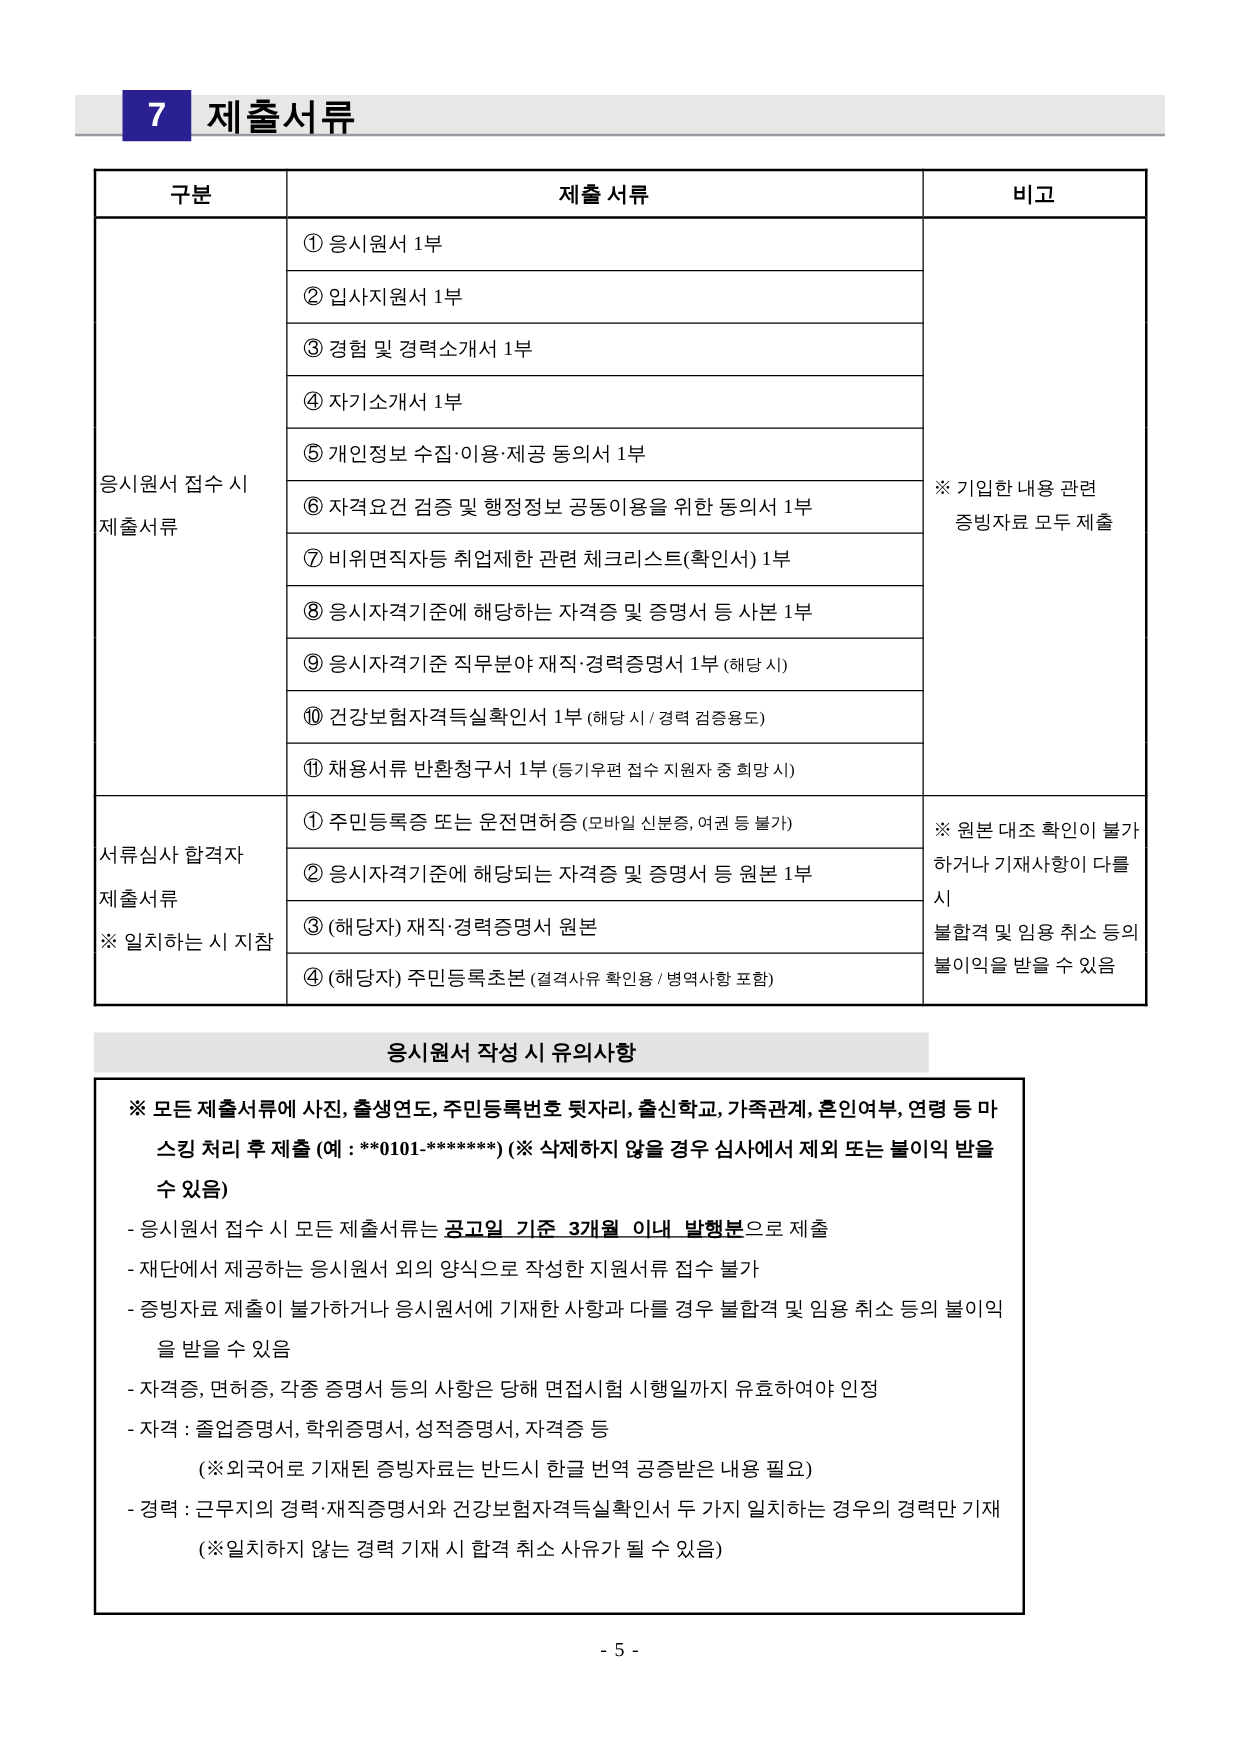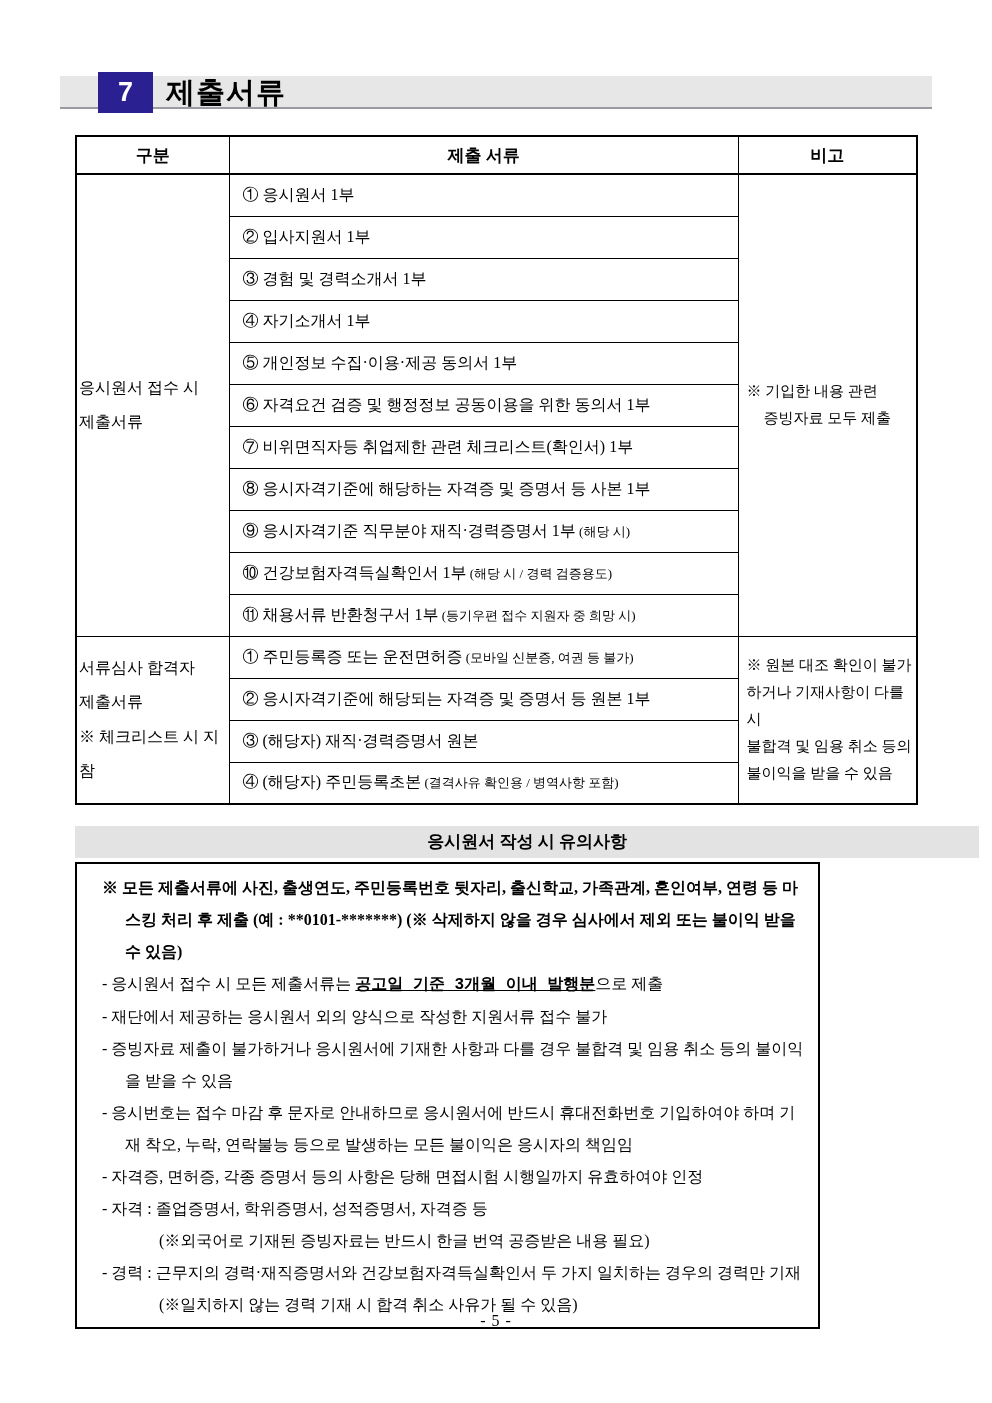--- a/index.html
+++ b/index.html
@@ -38,21 +38,21 @@
   .item-num  { font-size:16px; }
   .item-note { font-size:13px; }
   .cat-cell  { vertical-align:middle; font-size:16px; padding:4px 2px; }
   .cat-line  { line-height:2.15; }
   .remark-cell { vertical-align:middle; font-size:15px; padding:6px 4px 6px 8px; }
   .remark-line { line-height:1.8; }
   .remark-line.indent { padding-left:17px; }
 
   
   .notice-title {
-    position:absolute; left:75px; top:826px; width:904px; height:32px;
+    position:absolute; left:75px; top:826px; width:668px; height:32px;
     background:#e3e3e3; text-align:center; font-size:17px; font-weight:bold; line-height:32px;
   }
   .notice-box {
     position:absolute; left:75px; top:862px; width:745px; min-height:430px;
     border:2px solid #000; padding:8px 12px 6px 12px; font-size:16px;
   }
   .n-item { line-height:32px; padding-left:36px; text-indent:-23px; }
   .n-item.bold { font-weight:bold; }
   .bu { font-weight:bold; text-decoration:underline;font-family:Liberation Mono, monospace; }
   .n-sub { line-height:32px; padding-left:70px; }
@@ -123,21 +123,21 @@
         <tr>
           <td class="item-cell"><span class="item-num">⑩</span><span class="item-text"> 건강보험자격득실확인서 1부</span><span class="item-note"> (해당 시 / 경력 검증용도)</span></td>
         </tr>
         <tr>
           <td class="item-cell"><span class="item-num">⑪</span><span class="item-text"> 채용서류 반환청구서 1부</span><span class="item-note"> (등기우편 접수 지원자 중 희망 시)</span></td>
         </tr>
         <tr>
           <td class="cat-cell" rowspan="4">
             <div class="cat-line">서류심사 합격자</div>
             <div class="cat-line">제출서류</div>
-            <div class="cat-line">※ 체크리스트 시 지참</div>
+            <div class="cat-line">※ 일치하는 시 지참</div>
           </td>
           <td class="item-cell"><span class="item-num">①</span><span class="item-text"> 주민등록증 또는 운전면허증</span><span class="item-note"> (모바일 신분증, 여권 등 불가)</span></td>
           <td class="remark-cell" rowspan="4">
             <div class="remark-line">※ 원본 대조 확인이 불가</div>
             <div class="remark-line">하거나 기재사항이 다를 시</div>
             <div class="remark-line">불합격 및 임용 취소 등의</div>
             <div class="remark-line">불이익을 받을 수 있음</div>
           </td>
         </tr>
         <tr>
@@ -152,21 +152,20 @@
       </tbody>
   </table>
 
   <section>
     <div class="notice-title" style="background: rgb(227, 227, 227);">응시원서 작성 시 유의사항</div>
     <div class="notice-box">
         <div class="n-item bold"><span class="n-prefix">※ </span><span>모든 제출서류에 사진, 출생연도, 주민등록번호 뒷자리, 출신학교, 가족관계, 혼인여부, 연령 등 마스킹 처리 후 제출 (예 : **0101-*******) (※ 삭제하지 않을 경우 심사에서 제외 또는 불이익 받을 수 있음)</span></div>
         <div class="n-item"><span class="n-prefix">- </span><span>응시원서 접수 시 모든 제출서류는 </span><span class="bu">공고일 기준 3개월 이내 발행분</span><span>으로 제출</span></div>
         <div class="n-item"><span class="n-prefix">- </span><span>재단에서 제공하는 응시원서 외의 양식으로 작성한 지원서류 접수 불가</span></div>
         <div class="n-item"><span class="n-prefix">- </span><span>증빙자료 제출이 불가하거나 응시원서에 기재한 사항과 다를 경우 불합격 및 임용 취소 등의 불이익을 받을 수 있음</span></div>
-        <div class="n-item"><span class="n-prefix">- </span><span>응시번호는 접수 마감 후 문자로 안내하므로 응시원서에 반드시 휴대전화번호 기입하여야 하며 기재 착오, 누락, 연락불능 등으로 발생하는 모든 불이익은 응시자의 책임임</span></div>
         <div class="n-item"><span class="n-prefix">- </span><span>자격증, 면허증, 각종 증명서 등의 사항은 당해 면접시험 시행일까지 유효하여야 인정</span></div>
         <div class="n-item"><span class="n-prefix">- </span><span>자격 : 졸업증명서, 학위증명서, 성적증명서, 자격증 등</span></div>
         <div class="n-sub">(※외국어로 기재된 증빙자료는 반드시 한글 번역 공증받은 내용 필요)</div>
         <div class="n-item"><span class="n-prefix">- </span><span>경력 : 근무지의 경력·재직증명서와 건강보험자격득실확인서 두 가지 일치하는 경우의 경력만 기재</span></div>
         <div class="n-sub">(※일치하지 않는 경력 기재 시 합격 취소 사유가 될 수 있음)</div>
       </div>
   </section>
 
   <footer class="page-num">- 5 -</footer>
 

